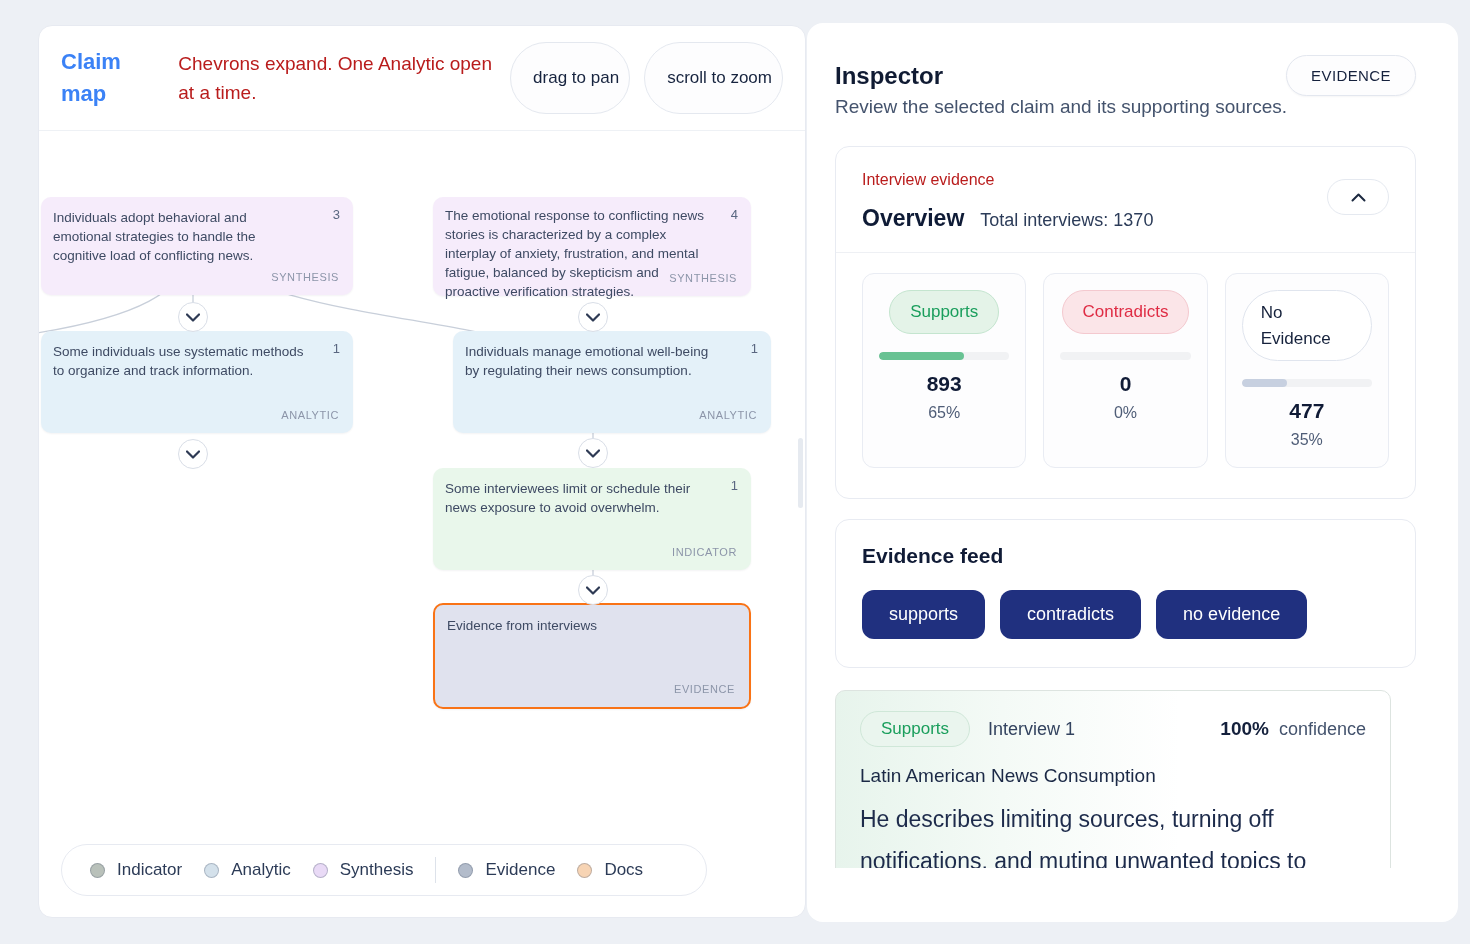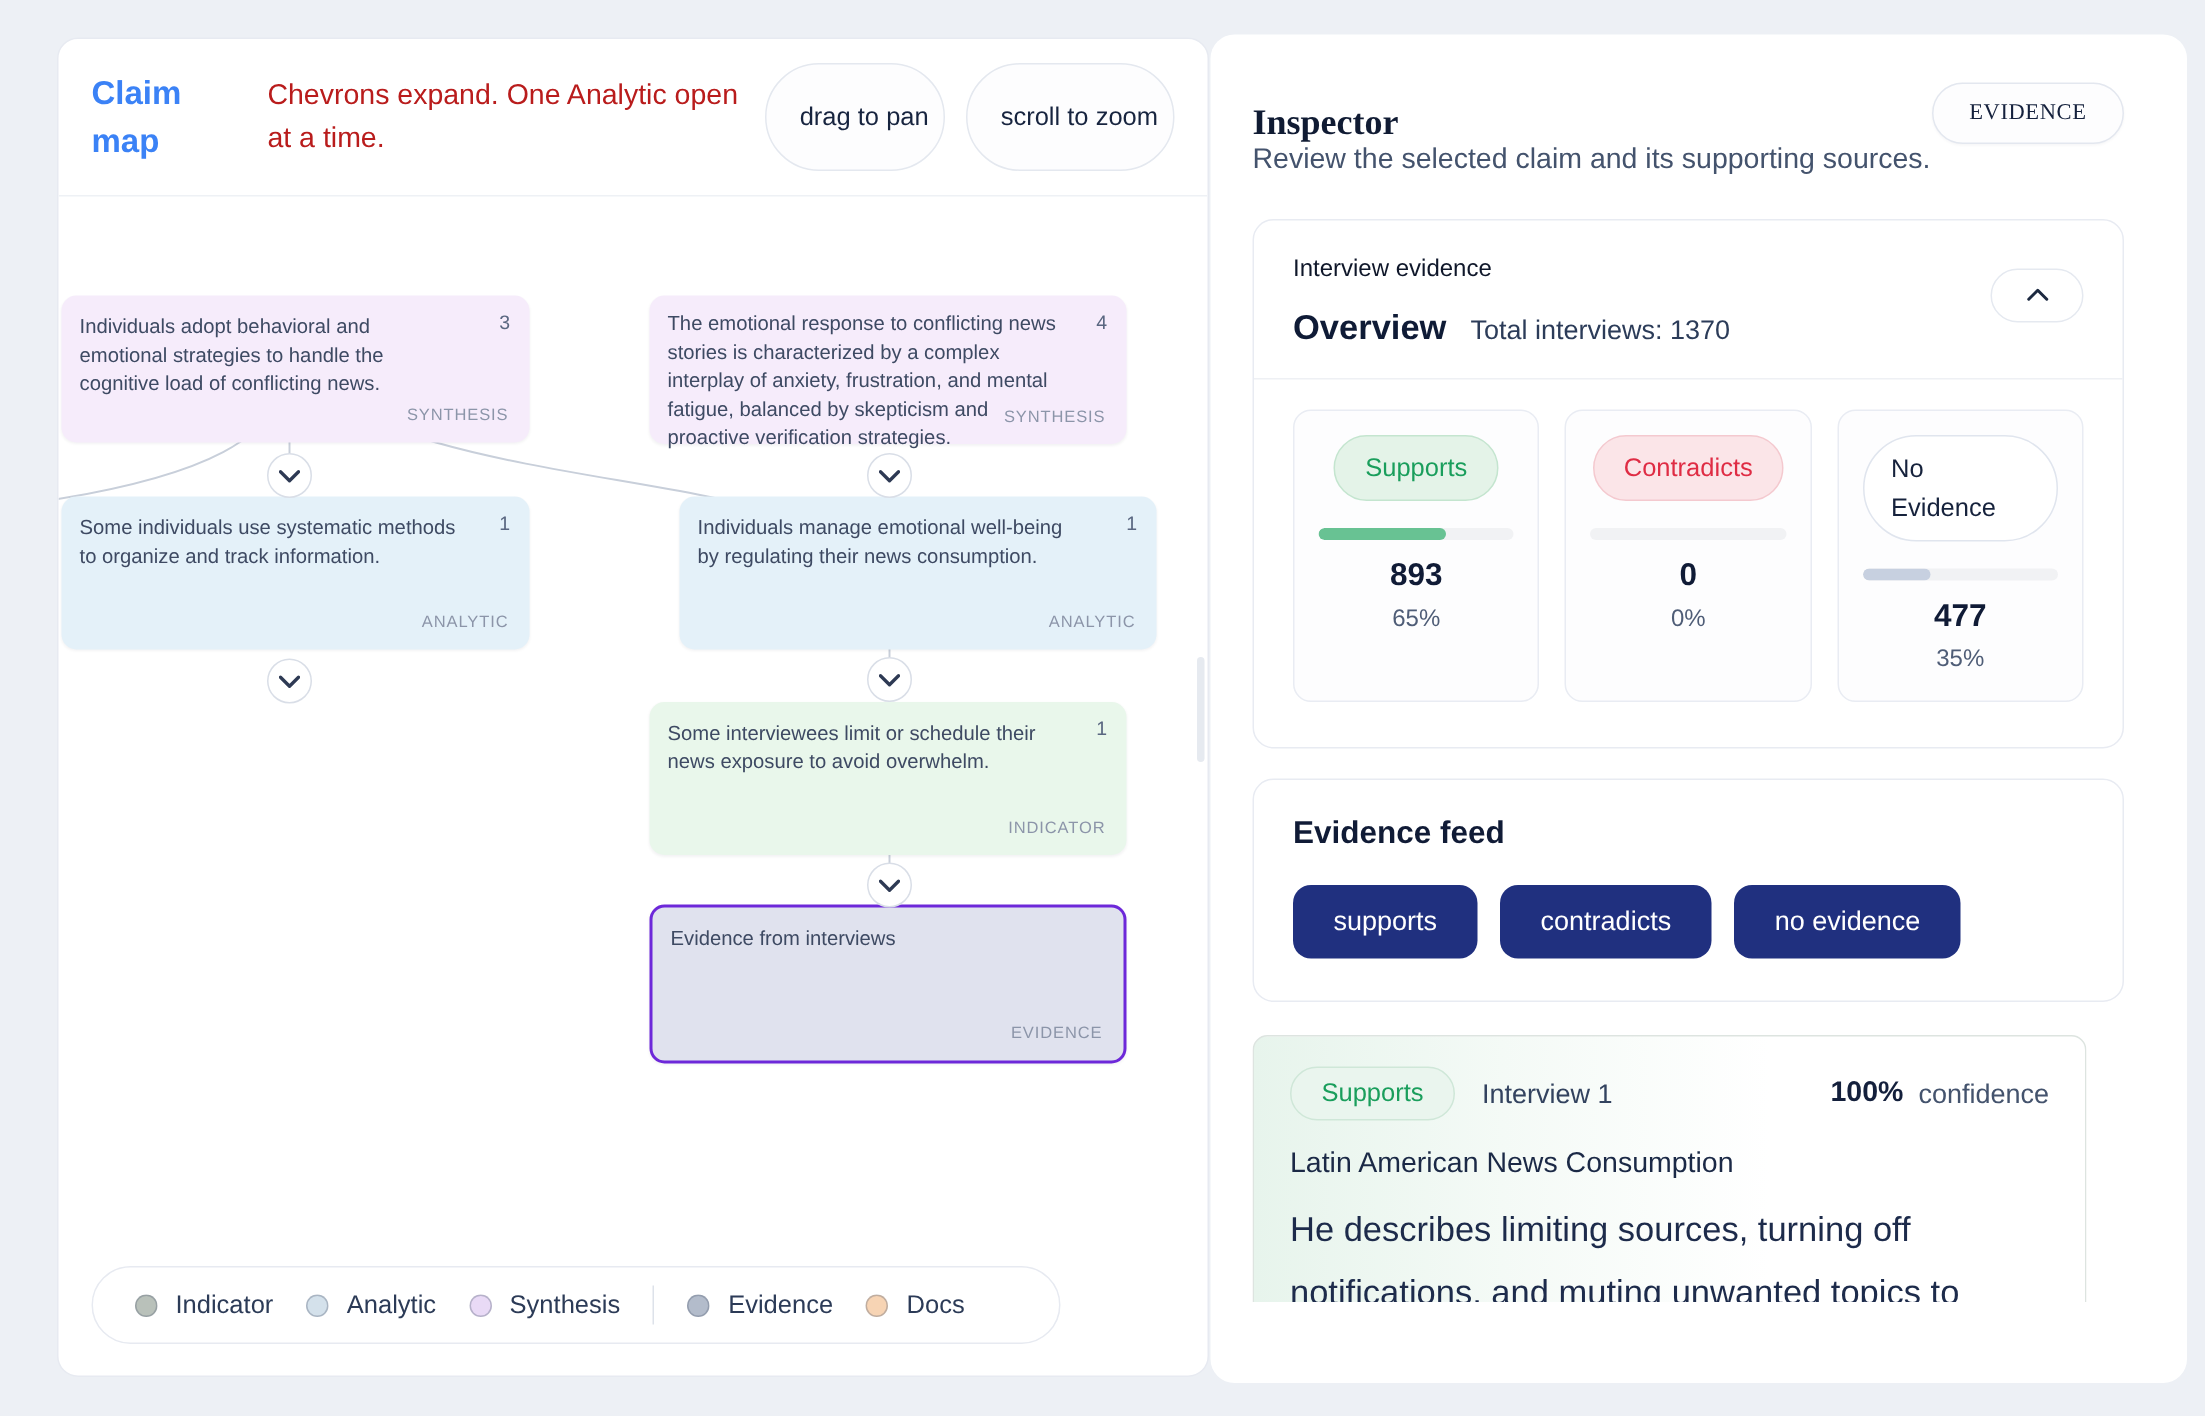--- a/index.html
+++ b/index.html
@@ -47,21 +47,21 @@
   .node .badge {
     position:absolute; top:9px; right:13px; font-size:13px; color:#5a6781;
   }
   .node .ntype {
     position:absolute; bottom:10px; right:14px; font-size:11px;
     letter-spacing:.6px; color:#8c95a9;
   }
   .node-synthesis { background:#f6ecfb; }
   .node-analytic  { background:#e4f1f9; }
   .node-indicator { background:#e9f7eb; }
-  .node-evidence  { background:#e0e2ee; border:2px solid #6d28d9; }
+  .node-evidence  { background:#e0e2ee; border:2px solid #f97316; }
 
   .chev-circle {
     position:absolute; width:30px; height:30px; border-radius:50%;
     background:#ffffff; border:1.5px solid #d9dee7;
     display:flex; align-items:center; justify-content:center; cursor:pointer;
   }
   .chev-circle svg { display:block; }
 
   .map-scrollthumb {
     position:absolute; right:2px; top:412px; width:5px; height:70px;
@@ -77,34 +77,34 @@
   .legend-dot { width:15px; height:15px; border-radius:50%; border:1px solid rgba(90,100,120,.35); }
   .legend-sep { width:1px; height:26px; background:#dde2ea; margin:0 10px; }
   .legend-item + .legend-item { margin-left:10px; }
 
   
   .inspector {
     position:absolute; left:807px; top:23px; width:651px; height:899px;
     background:#ffffff; border-radius:16px; overflow:hidden;
     padding:32px 42px 0 28px;
   }
-  .insp-header { display:flex; align-items:flex-end;font-family:Liberation Serif, serif; }
+  .insp-header { display:flex; align-items:center; }
   .insp-title { font-size:24px; font-weight:700; color:#101b33; }
   .insp-badge {
     margin-left:auto; border:1px solid #e3e7ef; border-radius:999px;
     padding:11px 24px; font-size:15px; letter-spacing:.4px; color:#15213d;
     background:#fdfdfe; box-shadow:0 1px 2px rgba(16,24,40,.04);
   }
   .insp-sub { font-size:19px; color:#44536d; }
 
   .card {
     border:1px solid #e8ebf2; border-radius:14px; background:#fff; margin-top:28px;
   }
   .ie-head { padding:24px 26px 20px; position:relative; }
-  .ie-label { font-size:16px; color:#0f172a; }
+  .ie-label { font-size:16px; color:#b91c1c; }
   .ie-row { display:flex; align-items:baseline; gap:16px; margin-top:16px; }
   .ie-overview { font-size:23px; font-weight:700; color:#0f1b36; }
   .ie-total { font-size:18px; color:#2c3c59; }
   .collapse-btn {
     position:absolute; right:26px; top:32px; width:62px; height:36px;
     border:1px solid #e5e9f0; border-radius:999px; background:#fff;
     display:flex; align-items:center; justify-content:center; cursor:pointer;
   }
   .ie-divider { height:1px; background:#eef0f4; }
   .stats { display:flex; gap:17px; padding:20px 26px 30px; }

